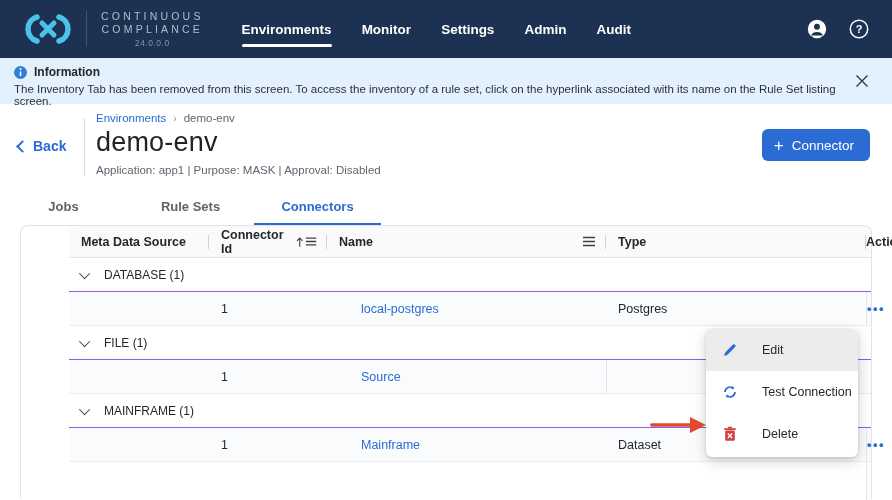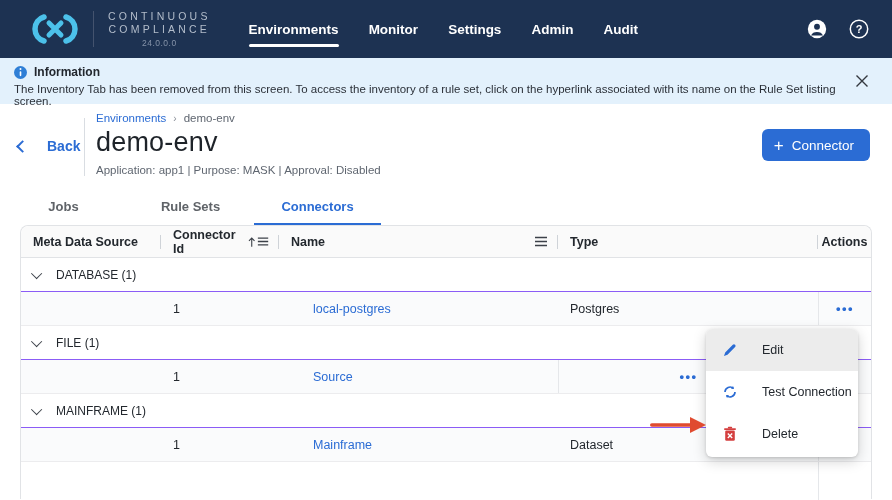--- a/index.html
+++ b/index.html
@@ -5,21 +5,21 @@
   * { margin:0; padding:0; box-sizing:border-box; }
   html,body { width:892px; height:500px; }
   body {
     font-family:"Liberation Sans", sans-serif;
     background:#ffffff; position:relative; overflow:hidden;
     color:#23282e;
   }
   
   .navbar{
     height:58px; background:#1d3252; display:flex; align-items:center;
-    padding:0 22px 0 31px;
+    padding:0 22px 0 24px;
   }
   .brand{ display:flex; align-items:center; gap:14px; }
   .brand-logo{ width:48px; height:30px; display:block; }
   .brand-sep{ width:1px; height:36px; background:#44536e; }
   .wordmark{ display:flex; flex-direction:column; align-items:center; }
   .wordmark .wm-line{
     color:#b3bdcb; font-size:10.5px; letter-spacing:3.2px; line-height:1.2;
     white-space:nowrap;
   }
   .wordmark .wm-version{ color:#8593a9; font-size:8.5px; margin-top:2px; letter-spacing:.5px; }
@@ -43,21 +43,21 @@
   .info-icon{ width:13px; height:13px; display:block; }
   .banner-title{ font-size:12px; font-weight:bold; color:#22272e; }
   .banner-msg{ font-size:11.5px; color:#2b3038; margin-top:4px; }
   .banner-close{
     position:absolute; right:22px; top:15px; width:16px; height:16px; cursor:pointer;
   }
 
   
   .page-head{ position:relative; padding:8px 20px 0 20px; }
   .back-wrap{
-    position:absolute; left:18px; top:34px; display:flex; align-items:center; gap:20px;
+    position:absolute; left:18px; top:34px; display:flex; align-items:center; gap:6px;
     color:#2b6cd4; cursor:pointer;
   }
   .back-chevron{ width:9px; height:9px; border-left:2px solid #2b6cd4; border-bottom:2px solid #2b6cd4; transform:rotate(45deg); }
   .back-label{ font-size:14px; font-weight:bold; color:#2b6cd4; }
   .head-divider{ position:absolute; left:84px; top:14px; width:1px; height:58px; background:#d9dde2; }
   .head-main{ margin-left:76px; }
   .breadcrumb{ display:flex; align-items:center; gap:7px; font-size:11.5px; }
   .breadcrumb .crumb-link{ color:#2b6cd4; cursor:pointer; }
   .breadcrumb .crumb-sep{ color:#8a9099; font-size:10px; }
   .breadcrumb .crumb-current{ color:#5f6670; }
@@ -76,21 +76,21 @@
   .tab{
     width:127px; text-align:center; font-size:13px; font-weight:bold;
     color:#5f6368; padding:9px 0 11px 0; cursor:pointer; position:relative;
   }
   .tab.active{ color:#2b6cd4; }
   .tab.active::after{ content:""; position:absolute; left:0; right:0; bottom:0; height:2.5px; background:#2b6cd4; }
 
   
   .table-wrap{
     margin:0 20px; border:1px solid #e1e3e6; border-bottom:none;
-    border-radius:8px 8px 0 0; height:274px; background:#fff;
+    border-radius:8px 8px 0 0; height:274px; background:#fff;padding-left:48px;
   }
   .t-row{ display:grid; grid-template-columns:140px 118px 279px 260px 1fr; align-items:center; }
   .t-header{
     background:#fafafa; height:32px; border-bottom:1px solid #e1e3e6;
     border-radius:8px 8px 0 0; font-weight:bold; font-size:12.5px; color:#23282e;
   }
   .hcell{ display:flex; align-items:center; height:100%; padding-left:12px; position:relative; cursor:pointer; }
   .hcell .vdiv{ position:absolute; right:0; top:9px; height:14px; width:1px; background:#cfd3d8; }
   .sort-arrow{ margin-left:8px; width:11px; height:12px; }
   .col-menu{ margin-left:auto; margin-right:10px; width:14px; height:11px; display:block; cursor:pointer; }

